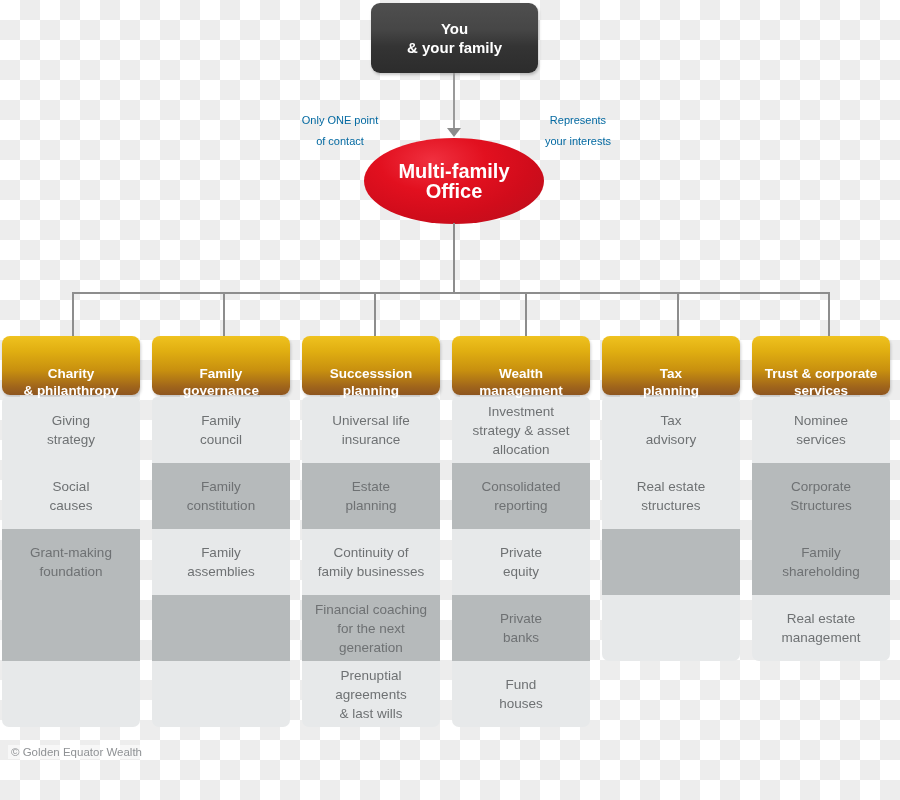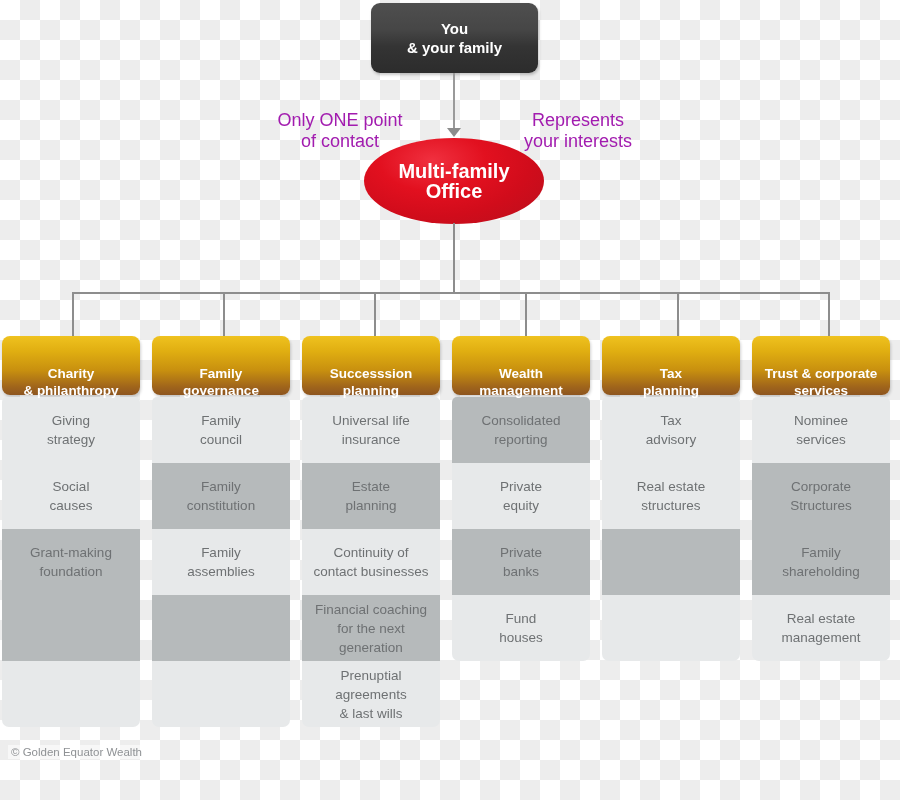--- a/index.html
+++ b/index.html
@@ -53,22 +53,22 @@
     left: 447px; top: 128px;
     width: 0; height: 0;
     border-left: 7px solid transparent;
     border-right: 7px solid transparent;
     border-top: 9px solid #8d8d8d;
   }
 
   
   .note {
     position: absolute;
-    color: #a21caf;
-    font-size: 18px;
+    color: #0369a1;
+    font-size: 11px;
     line-height: 21px;
     text-align: center;
     white-space: pre-line;
   }
   .note-left  { left: 264px; top: 89px; width: 152px; }
   .note-right { left: 502px; top: 89px; width: 152px; }
 
   
   .mfo-ellipse {
     position: absolute;
@@ -261,40 +261,45 @@
           <div class="cell light">
             <span class="lines">Universal life
 insurance</span>
           </div>
           <div class="cell dark">
             <span class="lines">Estate
 planning</span>
           </div>
           <div class="cell light">
             <span class="lines">Continuity of
-contact businesses</span>
+family businesses</span>
           </div>
           <div class="cell dark">
             <span class="lines">Financial coaching
 for the next
 generation</span>
           </div>
           <div class="cell light">
             <span class="lines">Prenuptial
 agreements
 &amp; last wills</span>
           </div>
         </div>
       </div>
       <div class="col">
         <div class="col-header">
           <span class="lines">Wealth
 management</span>
         </div>
         <div class="col-body">
+          <div class="cell light">
+            <span class="lines">Investment
+strategy &amp; asset
+allocation</span>
+          </div>
           <div class="cell dark">
             <span class="lines">Consolidated
 reporting</span>
           </div>
           <div class="cell light">
             <span class="lines">Private
 equity</span>
           </div>
           <div class="cell dark">
             <span class="lines">Private

